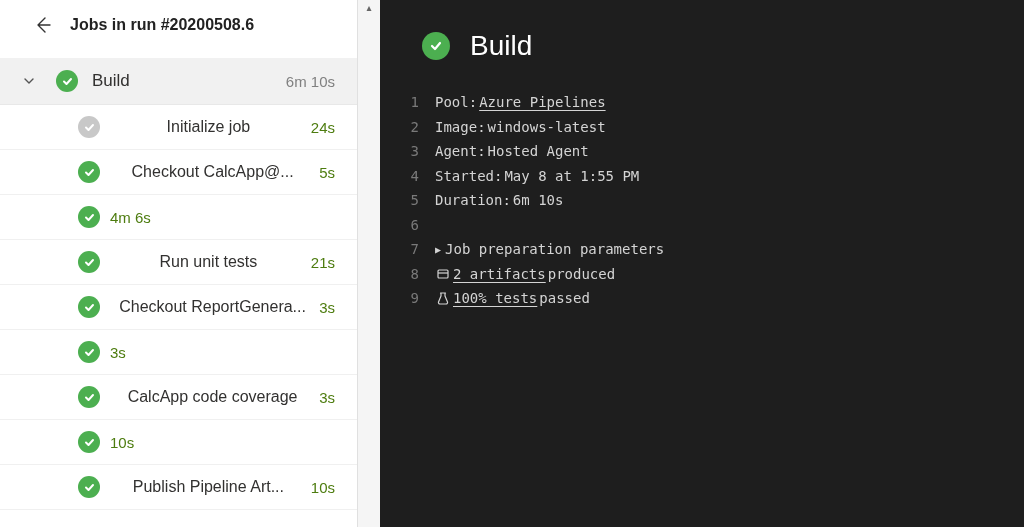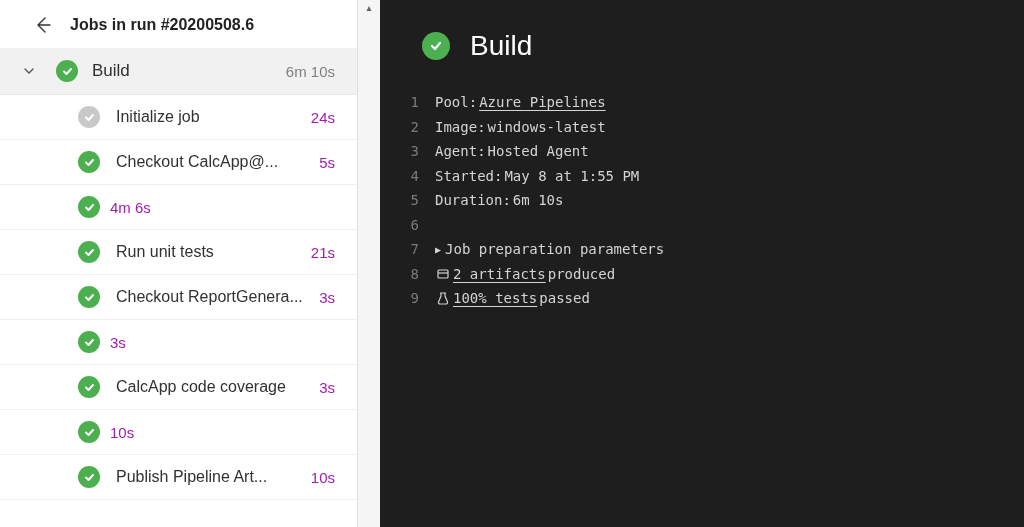--- a/index.html
+++ b/index.html
@@ -1,36 +1,36 @@
 <!DOCTYPE html>
 <html><head>
   <meta charset="utf-8">
   <style>
     * { margin: 0; padding: 0; box-sizing: border-box; }
     html, body { width: 1024px; height: 527px; font-family: "Segoe UI", -apple-system, sans-serif; overflow: hidden; }
     .app { display: flex; width: 100%; height: 100%; }
     
     
     .sidebar { width: 358px; height: 100%; background: #fff; display: flex; flex-direction: column; border-right: 1px solid #e0e0e0; }
-    .sidebar-header { display: flex; align-items: center; padding: 14px 18px 12px 32px; gap: 16px; }
+    .sidebar-header { display: flex; align-items: center; padding: 14px 18px 22px 32px; gap: 16px; }
     .back-arrow { width: 22px; height: 22px; display: flex; align-items: center; justify-content: center; cursor: pointer; }
     .sidebar-title { font-size: 16px; font-weight: 600; color: #222; }
     
     .job-group { background: #f1f1f1; display: flex; align-items: center; padding: 12px 22px 12px 20px; border-bottom: 1px solid #e8e8e8; }
     .chevron { width: 18px; display: flex; align-items: center; justify-content: center; margin-right: 18px; }
     .status-icon { width: 22px; height: 22px; border-radius: 50%; display: flex; align-items: center; justify-content: center; flex-shrink: 0; }
     .status-success { background: #4caf50; }
     .status-skip { background: #c8c8c8; }
     .job-name { font-size: 17px; color: #323130; margin-left: 14px; flex: 1; }
     .job-duration { font-size: 15px; color: #808080; }
     
     .step-list { flex: 1; overflow-y: auto; }
     .step-item { display: flex; align-items: center; padding: 11px 22px 11px 78px; border-bottom: 1px solid #f0f0f0; }
-    .step-name { font-size: 16px; color: #323130; margin-left: 16px; flex: 1; white-space: nowrap; overflow: hidden; text-overflow: ellipsis; }
-    .step-duration { font-size: 15px; color: #a21caf; margin-left: 10px; flex-shrink: 0; }
+    .step-name { font-size: 16px; color: #323130; margin-left: 16px; flex: 1; white-space: nowrap; overflow: hidden; text-overflow: ellipsis; text-align: center; }
+    .step-duration { font-size: 15px; color: #4d7c0f; margin-left: 10px; flex-shrink: 0; }
     
     
     .scroll-strip { width: 22px; background: #f5f5f5; position: relative; }
     .scroll-up { position: absolute; top: 2px; left: 50%; transform: translateX(-50%); font-size: 10px; color: #666; }
     
     
     .detail { flex: 1; background: #1e1e1e; color: #d4d4d4; display: flex; flex-direction: column; padding: 0; }
     .detail-header { display: flex; align-items: center; gap: 20px; padding: 30px 0 28px 42px; }
     .detail-status { width: 28px; height: 28px; border-radius: 50%; background: #4caf50; display: flex; align-items: center; justify-content: center; }
     .detail-title { font-size: 28px; font-weight: 400; color: #fff; }

